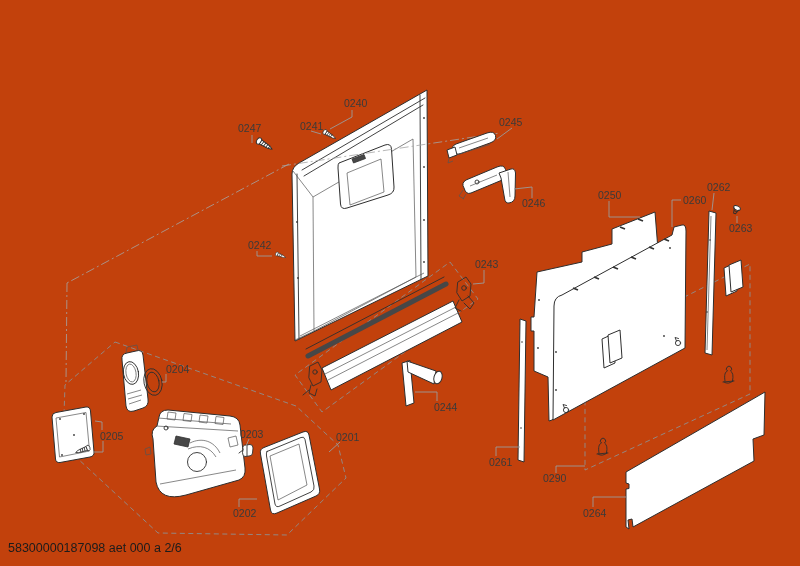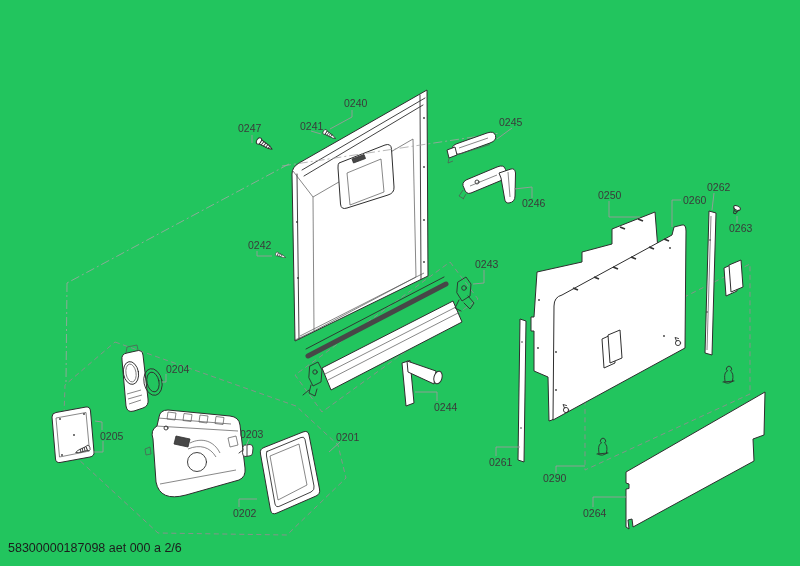--- a/index.html
+++ b/index.html
@@ -1,16 +1,16 @@
 <!DOCTYPE html>
 <html><head>
 <meta charset="utf-8">
 <style>
   html,body{margin:0;padding:0;background:#fff;}
-  #stage{position:relative;width:800px;height:566px;background:#22c55e;overflow:hidden;
+  #stage{position:relative;width:800px;height:566px;background:#c2410c;overflow:hidden;
          font-family:"Liberation Sans", sans-serif;}
   svg{display:block;}
   svg text{font-family:"Liberation Sans", sans-serif;font-size:10.5px;fill:#3a3a3a;}
   svg text.footer-text{font-size:12.5px;fill:#1c1c1c;}
   .outline{fill:#fff;stroke:#2e2e2e;stroke-width:1;stroke-linejoin:round;}
   .line{fill:none;stroke:#2e2e2e;stroke-width:0.9;stroke-linejoin:round;stroke-linecap:round;}
   .thin{fill:none;stroke:#555;stroke-width:0.7;}
   .darkfill{fill:#474747;stroke:#2e2e2e;stroke-width:0.8;}
   .dashed{fill:none;stroke:#8f8f8f;stroke-width:0.9;stroke-dasharray:5 3.5;}
   .dashdot{fill:none;stroke:#a5a5a5;stroke-width:0.8;stroke-dasharray:9 3 2 3;}

